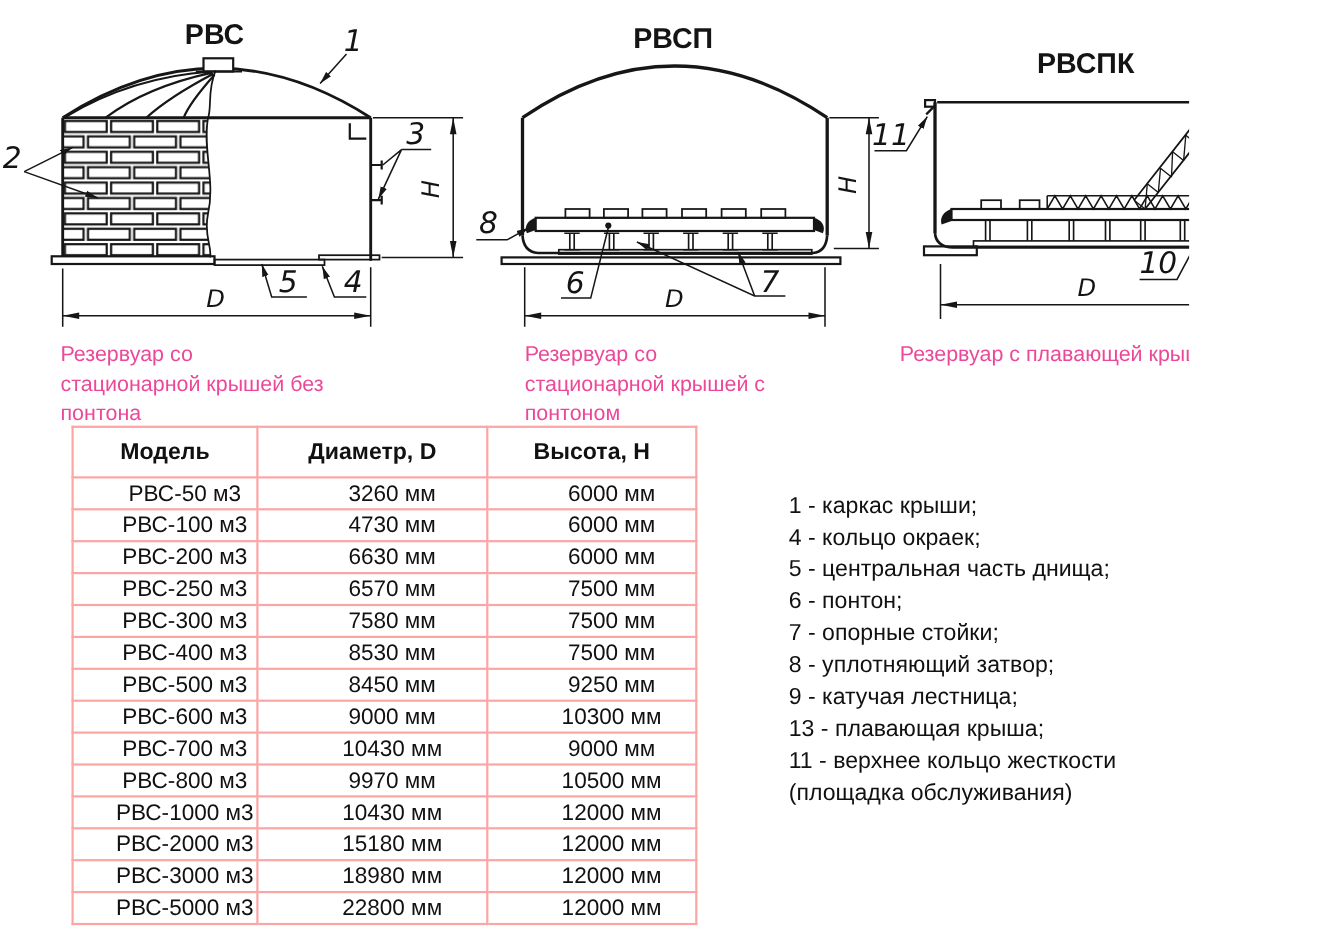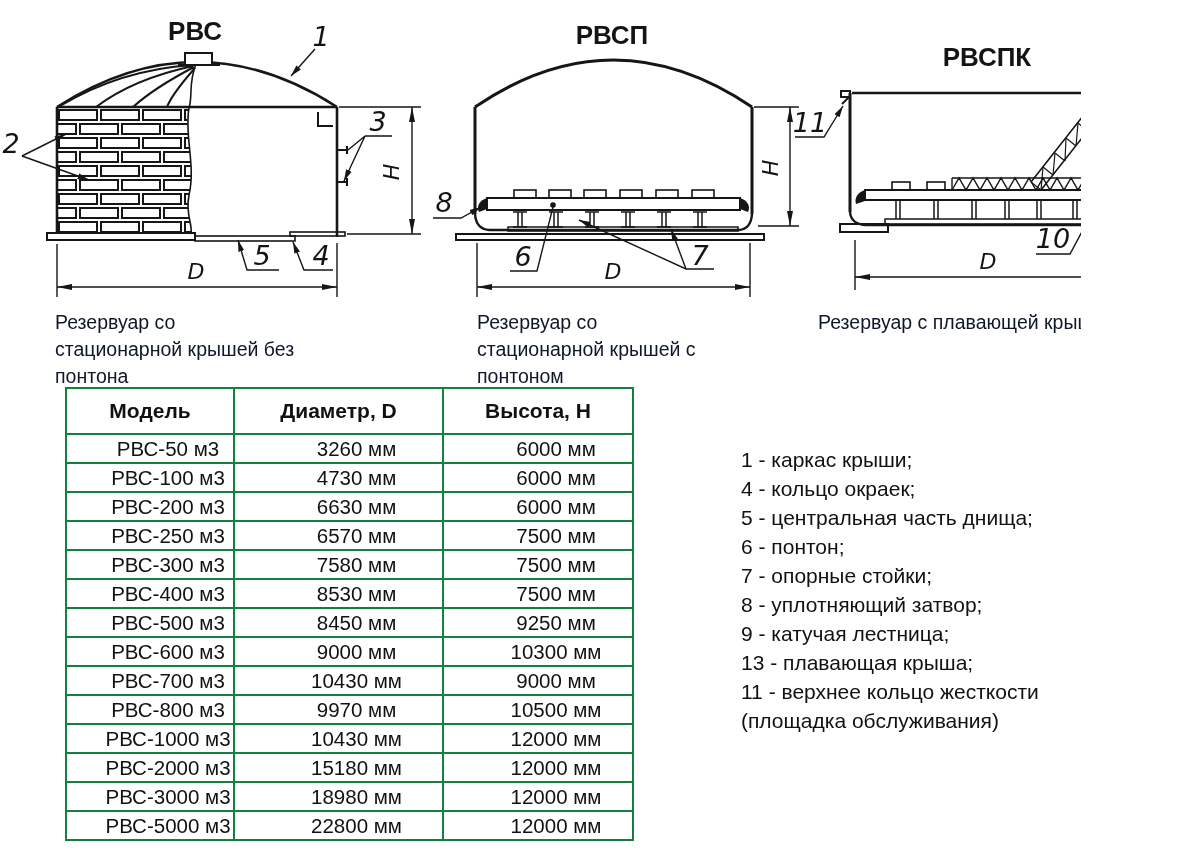--- a/index.html
+++ b/index.html
@@ -2,32 +2,32 @@
 <html><head>
 <meta charset="utf-8">
 <style>
   html,body{margin:0;padding:0;background:#fff;}
   .page{position:relative;width:1081px;height:856px;background:#fff;overflow:hidden;
         font-family:"Liberation Sans",sans-serif;color:#111;}
   svg text{fill:#141414;}
   .t-title{font:700 26px "Liberation Sans",sans-serif;text-anchor:middle;}
   .t-call{font:italic 27px "DejaVu Sans",sans-serif;text-anchor:middle;}
   .t-dim{font:italic 22px "DejaVu Sans",sans-serif;text-anchor:middle;}
-  .caption{position:absolute;font-size:19.5px;line-height:27px;color:#0f172a;}
+  .caption{position:absolute;font-size:19.5px;line-height:27px;color:#ec4899;}
   .cap-1{left:55px;top:309px;width:250px;}
   .cap-2{left:477px;top:309px;width:250px;}
   .cap-3{left:818px;top:309px;width:370px;white-space:nowrap;}
   table.dims{position:absolute;left:65px;top:387px;border-collapse:collapse;
              table-layout:fixed;width:567px;}
-  table.dims th,table.dims td{border:2px solid #15803d;text-align:center;
+  table.dims th,table.dims td{border:2px solid #fca5a5;text-align:center;
              vertical-align:middle;padding:0;}
   table.dims th{height:44px;font-size:21px;font-weight:700;}
   table.dims td{height:27px;font-size:20.5px;font-weight:400;padding-left:36px;}
   .legend{position:absolute;left:717px;top:445px;font-size:21px;line-height:29px;}
-  .legend-line{white-space:nowrap;margin-left:24px;}
+  .legend-line{white-space:nowrap;}
 </style>
 </head>
 <body>
 
 <div class="page">
 
   <svg width="1200" height="305" viewBox="0 0 1200 305">
     <defs>
       <pattern id="bricks" x="57" y="108" width="42" height="28" patternUnits="userSpaceOnUse">
         <rect x="0" y="0" width="42" height="28" fill="#ffffff"></rect>

